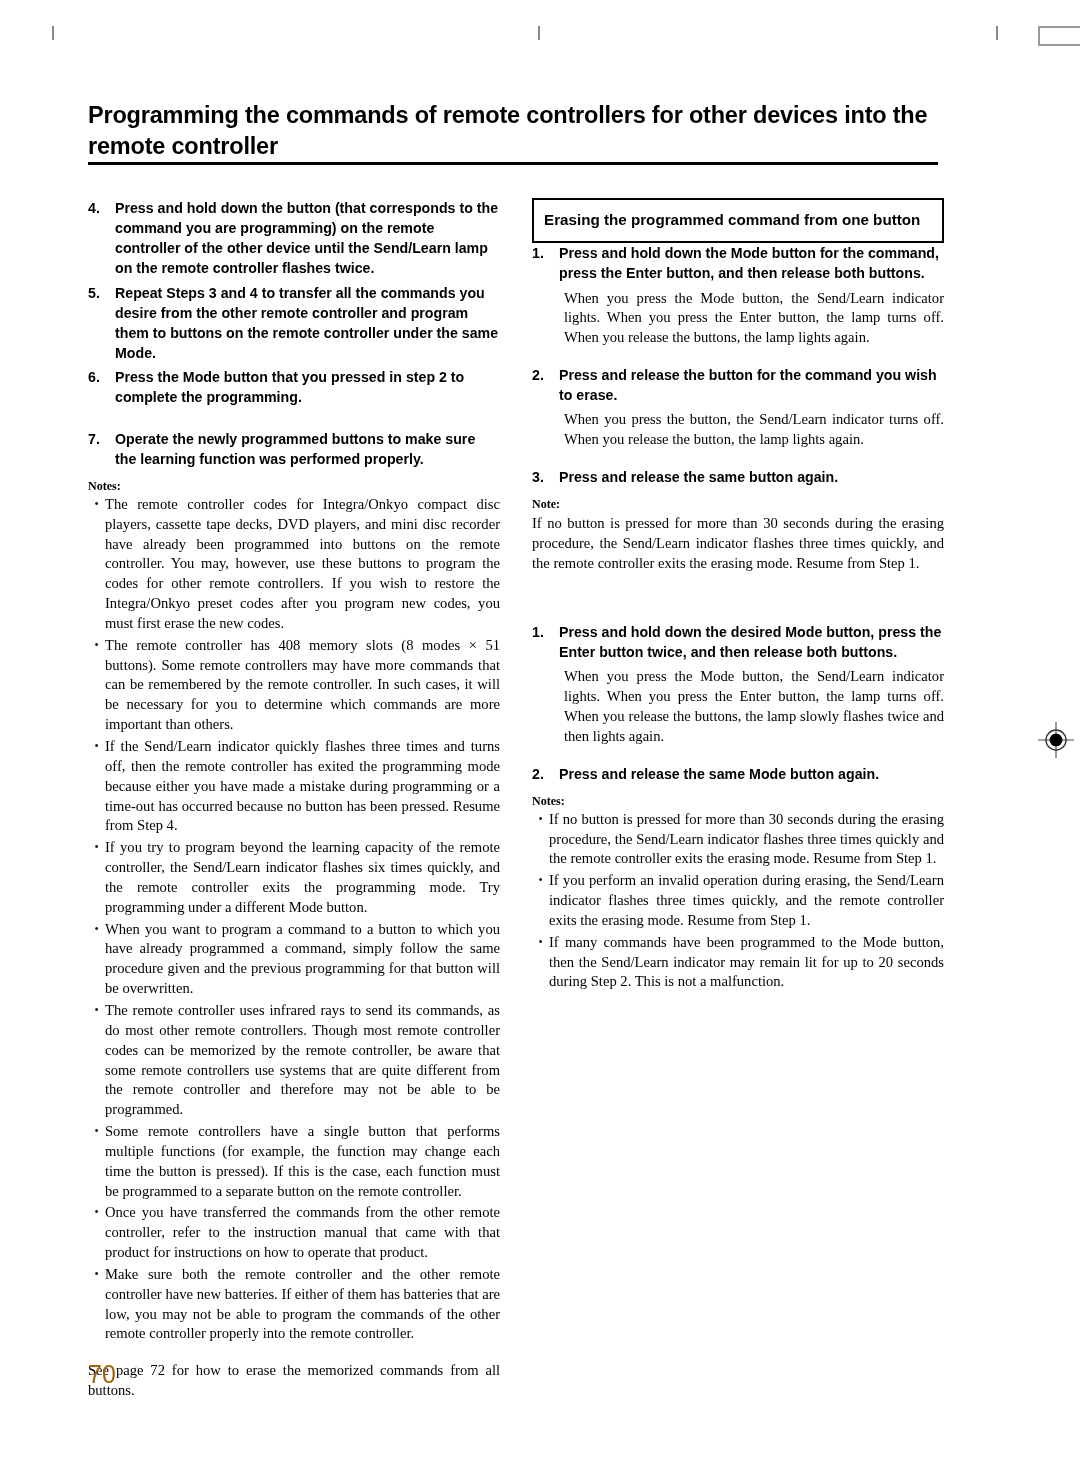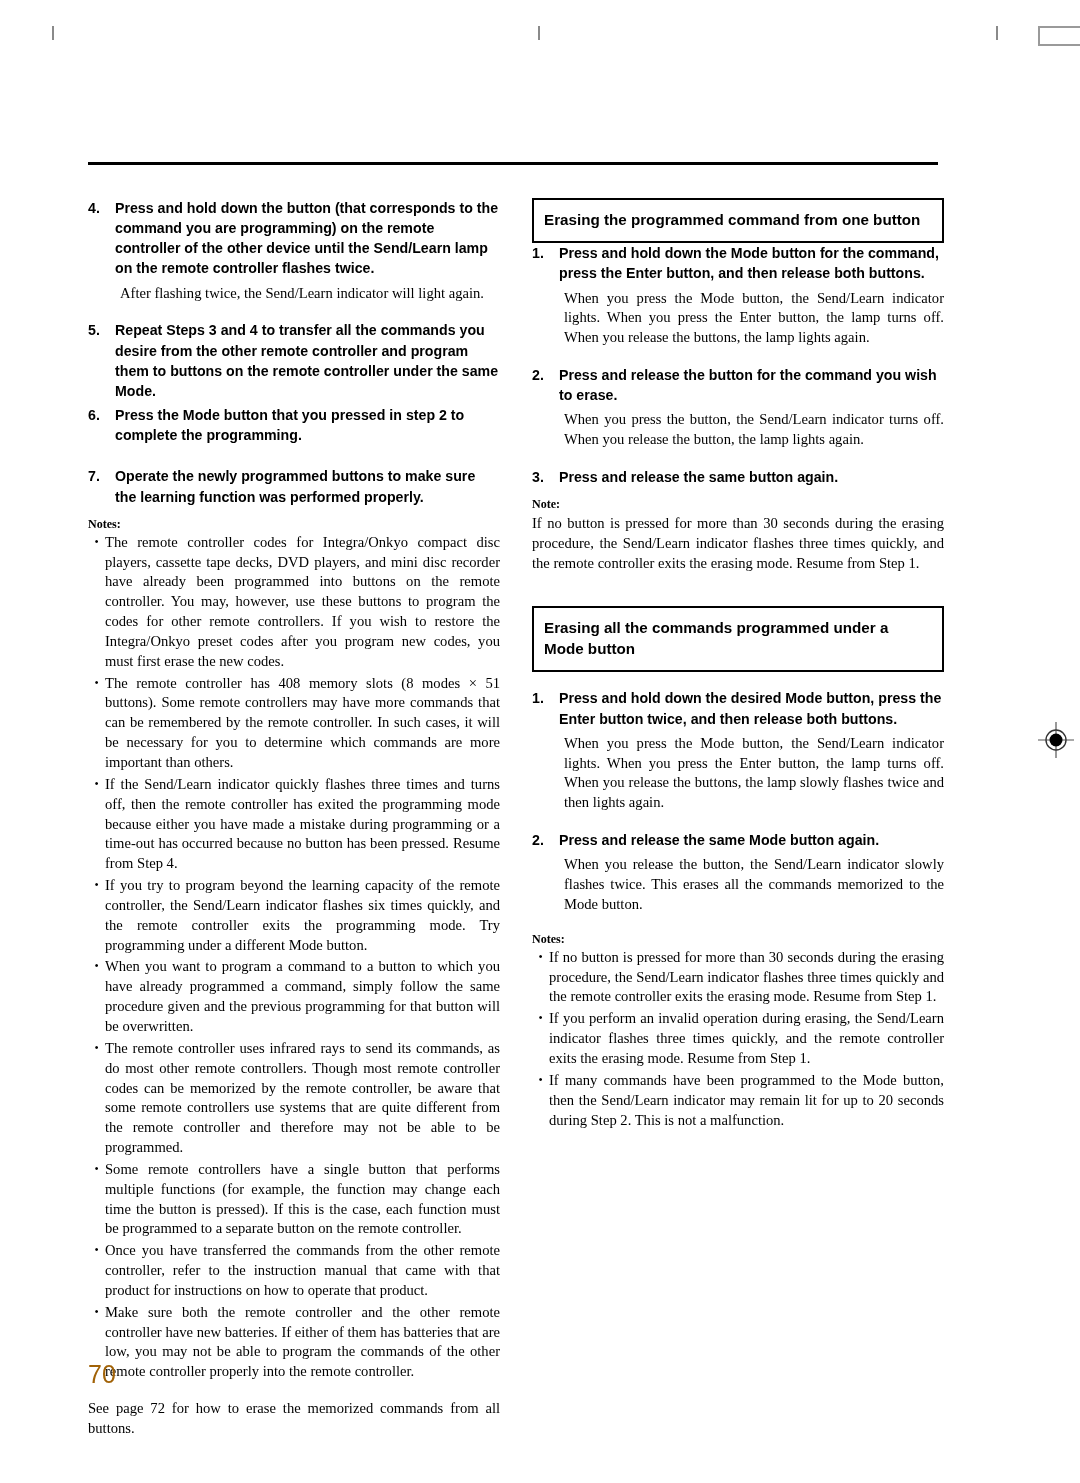--- a/index.html
+++ b/index.html
@@ -195,29 +195,29 @@
 
   <div class="reg-mark" style="left:1038px; top:722px;">
     <svg width="36" height="36" viewBox="0 0 36 36">
       <line x1="18" y1="0" x2="18" y2="36" stroke="#555" stroke-width="1.2"></line>
       <line x1="0" y1="18" x2="36" y2="18" stroke="#555" stroke-width="1.2"></line>
       <circle cx="18" cy="18" r="10" fill="none" stroke="#333" stroke-width="1.4"></circle>
       <circle cx="18" cy="18" r="6.5" fill="#000"></circle>
     </svg>
   </div>
 
+  <div class="doc-title">Programming the commands of remote controllers for other devices into the remote controller</div>
   <div class="title-rule"></div>
 
   <div class="col col-left">
 
     <div class="step">
       <div class="step-num">4.</div>
       <div class="step-text">Press and hold down the button (that corresponds to the command you are programming) on the remote controller of the other device until the Send/Learn lamp on the remote controller flashes twice.</div>
     </div>
-    <div class="step-body">After flashing twice, the Send/Learn indicator will light again.</div>
 
     <div class="step">
       <div class="step-num">5.</div>
       <div class="step-text">Repeat Steps 3 and 4 to transfer all the commands you desire from the other remote controller and program them to buttons on the remote controller under the same Mode.</div>
     </div>
 
     <div class="step">
       <div class="step-num">6.</div>
       <div class="step-text">Press the Mode button that you pressed in step 2 to complete the programming.</div>
     </div>
@@ -289,34 +289,32 @@
     <div class="step">
       <div class="step-num">3.</div>
       <div class="step-text">Press and release the same button again.</div>
     </div>
 
     <div class="notes-head">Note:</div>
     <div class="note-block">If no button is pressed for more than 30 seconds during the erasing procedure, the Send/Learn indicator flashes three times quickly, and the remote controller exits the erasing mode. Resume from Step 1.</div>
 
     <div class="section-gap"></div>
 
-    <div class="box-head">Erasing all the commands programmed under a Mode button</div>
     <div style="height:16px;"></div>
 
     <div class="step">
       <div class="step-num">1.</div>
       <div class="step-text">Press and hold down the desired Mode button, press the Enter button twice, and then release both buttons.</div>
     </div>
     <div class="step-body">When you press the Mode button, the Send/Learn indicator lights. When you press the Enter button, the lamp turns off. When you release the buttons, the lamp slowly flashes twice and then lights again.</div>
 
     <div class="step">
       <div class="step-num">2.</div>
       <div class="step-text">Press and release the same Mode button again.</div>
     </div>
-    <div class="step-body">When you release the button, the Send/Learn indicator slowly flashes twice. This erases all the commands memorized to the Mode button.</div>
 
     <div class="notes-head">Notes:</div>
 
     <div class="bullet-row">
       <div class="bullet-dot">•</div>
       <div class="bullet-text">If no button is pressed for more than 30 seconds during the erasing procedure, the Send/Learn indicator flashes three times quickly and the remote controller exits the erasing mode. Resume from Step 1.</div>
     </div>
     <div class="bullet-row">
       <div class="bullet-dot">•</div>
       <div class="bullet-text">If you perform an invalid operation during erasing, the Send/Learn indicator flashes three times quickly, and the remote controller exits the erasing mode. Resume from Step 1.</div>

